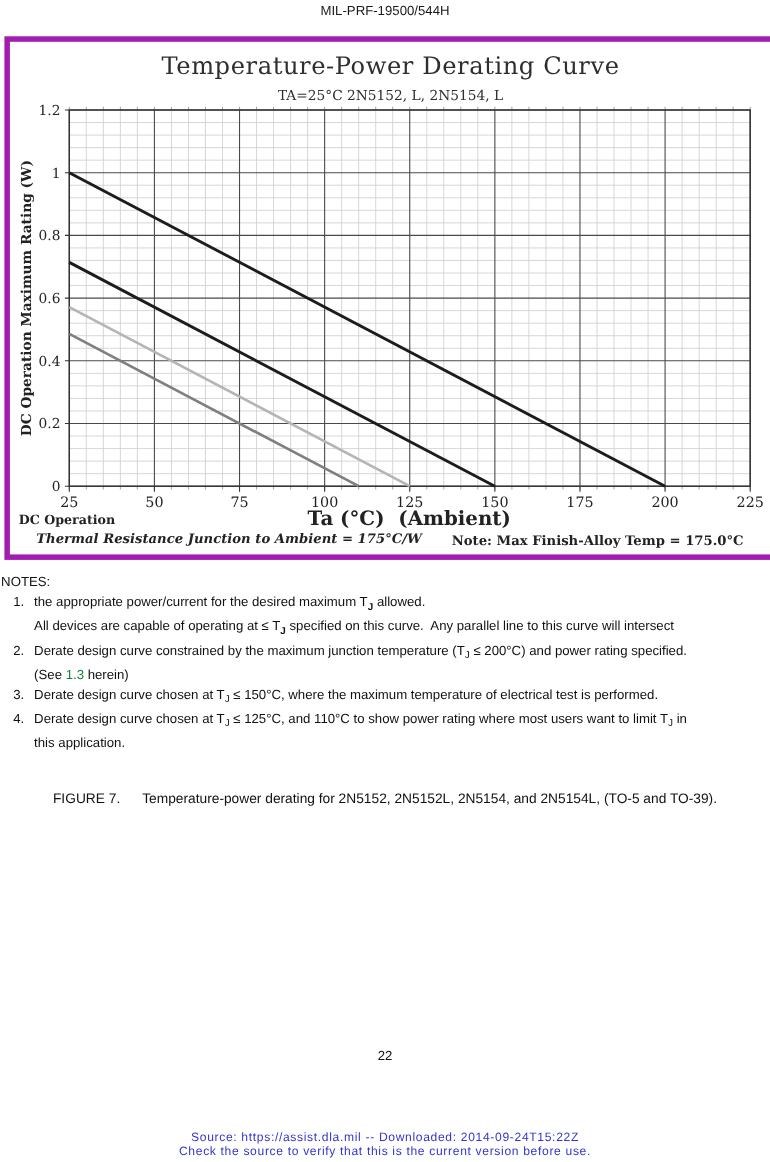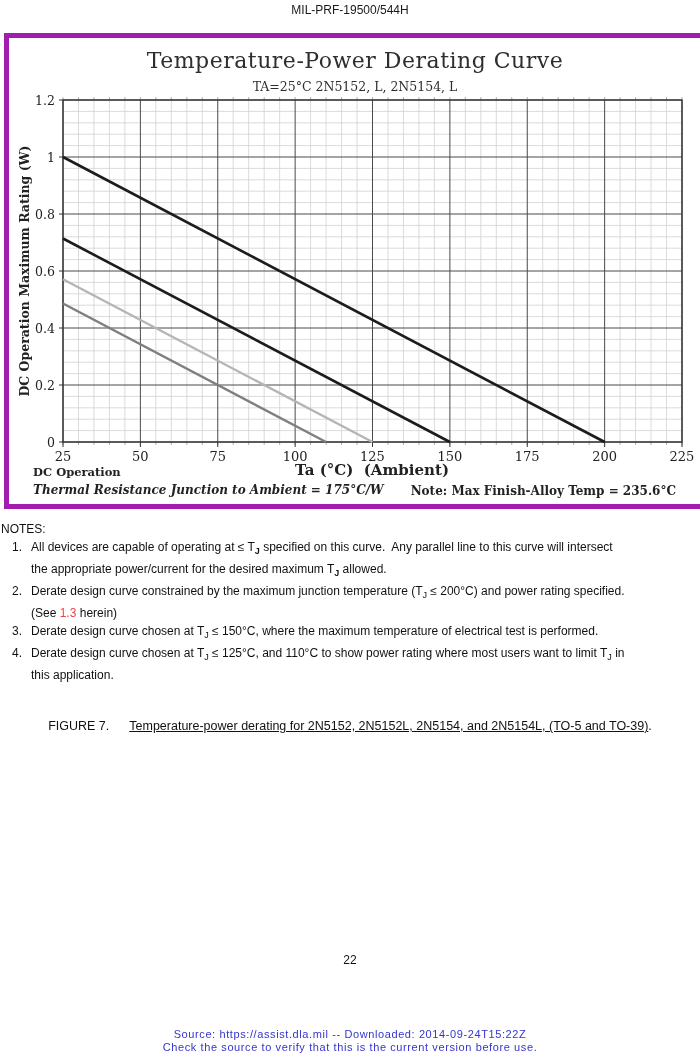--- a/index.html
+++ b/index.html
@@ -18,47 +18,47 @@
   .chart-subtitle{position:absolute;top:41px;left:0;width:100%;text-align:center;
                font-family:"DejaVu Serif","Liberation Serif",serif;
                font-size:12.5px;color:#2e2e2e;}
   #chart-svg{position:absolute;left:0;top:0;}
   .y-axis-title{position:absolute;left:15px;top:233px;
                transform:translate(-50%,-50%) rotate(-90deg);white-space:nowrap;
                font-family:"DejaVu Serif","Liberation Serif",serif;
                font-weight:bold;font-size:12.5px;color:#222;}
   .x-axis-title{position:absolute;left:363px;top:423px;transform:translateX(-50%);
                white-space:pre;font-family:"DejaVu Serif","Liberation Serif",serif;
-               font-weight:bold;font-size:15px;color:#222;}
-  .ann-dc{position:absolute;left:24px;top:427px;
+               font-weight:bold;font-size:18px;color:#222;}
+  .ann-dc{position:absolute;left:8px;top:427px;
                font-family:"DejaVu Serif","Liberation Serif",serif;
                font-weight:bold;font-size:11.5px;color:#222;}
   .ann-thermal{position:absolute;left:24px;top:445px;
                font-family:"DejaVu Serif","Liberation Serif",serif;
                font-weight:bold;font-size:12px;color:#222;font-style:italic;}
   .ann-note{position:absolute;right:25px;top:446px;
                font-family:"DejaVu Serif","Liberation Serif",serif;
                font-weight:bold;font-size:12px;color:#222;}
 
   
   .notes{position:absolute;left:1px;top:521px;width:698px;
          font-size:12px;line-height:17.7px;color:#111;}
   .notes-heading{white-space:pre;}
   .note-item{display:flex;align-items:flex-start;}
   .note-num{flex:0 0 19px;margin-left:11px;}
   .note-body{flex:1 1 auto;}
   .note-line{white-space:pre-wrap;}
   .note-line sub{font-size:9px;}
-  .note-link{color:#ef4444;cursor:pointer;}
+  .note-link{color:#15803d;cursor:pointer;}
 
   
   .figure-caption{position:absolute;top:719px;left:0;width:100%;text-align:center;
                   font-size:12.5px;color:#111;}
   .caption-prefix{margin-right:20px;}
-  .caption-underline{text-decoration:underline;}
+  .caption-underline{}
   .page-number{position:absolute;top:953px;left:0;width:100%;text-align:center;
                font-size:12px;color:#111;}
   .doc-footer{position:absolute;top:1028px;left:0;width:100%;text-align:center;
               font-size:11px;line-height:12.5px;letter-spacing:.6px;color:#3535cd;}
 </style>
 </head>
 <body>
 
 <div class="page">
 
@@ -257,31 +257,31 @@
         <text x="46" y="66.5" text-anchor="end" font-family="&quot;DejaVu Serif&quot;,&quot;Liberation Serif&quot;,serif" font-size="12.5px" fill="#222222">1.2</text>
         <polyline points="54,118.99999999999999 595.625,404" fill="none" stroke="#1c1c1c" stroke-width="2.6" stroke-linecap="butt"></polyline>
         <polyline points="54,200.51000000000002 440.875,404" fill="none" stroke="#1c1c1c" stroke-width="2.6" stroke-linecap="butt"></polyline>
         <polyline points="54,241.26500000000001 363.5,404" fill="none" stroke="#b5b5b5" stroke-width="2.4" stroke-linecap="butt"></polyline>
         <polyline points="54,265.49 317.075,404" fill="none" stroke="#7f7f7f" stroke-width="2.4" stroke-linecap="butt"></polyline>
       </svg>
     <div class="y-axis-title">DC Operation Maximum Rating (W)</div>
     <div class="x-axis-title">Ta (°C)  (Ambient)</div>
     <div class="ann-dc">DC Operation</div>
     <div class="ann-thermal">Thermal Resistance Junction to Ambient = 175°C/W</div>
-    <div class="ann-note">Note: Max Finish-Alloy Temp = 235.6°C</div>
+    <div class="ann-note">Note: Max Finish-Alloy Temp = 175.0°C</div>
   </div>
 
   <div class="notes">
     <div class="notes-heading">NOTES:</div>
     <div id="notes-list">
         <div class="note-item">
           <div class="note-num">1.</div>
           <div class="note-body">
+            <div class="note-line">the appropriate power/current for the desired maximum T<sub style="font-weight: bold;">J</sub> allowed.</div>
             <div class="note-line">All devices are capable of operating at ≤ T<sub style="font-weight: bold;">J</sub> specified on this curve.  Any parallel line to this curve will intersect</div>
-            <div class="note-line">the appropriate power/current for the desired maximum T<sub style="font-weight: bold;">J</sub> allowed.</div>
           </div>
         </div>
         <div class="note-item">
           <div class="note-num">2.</div>
           <div class="note-body">
             <div class="note-line">Derate design curve constrained by the maximum junction temperature (T<sub>J</sub> ≤ 200°C) and power rating specified.</div>
             <div class="note-line">(See <span class="note-link">1.3</span> herein)</div>
           </div>
         </div>
         <div class="note-item">

